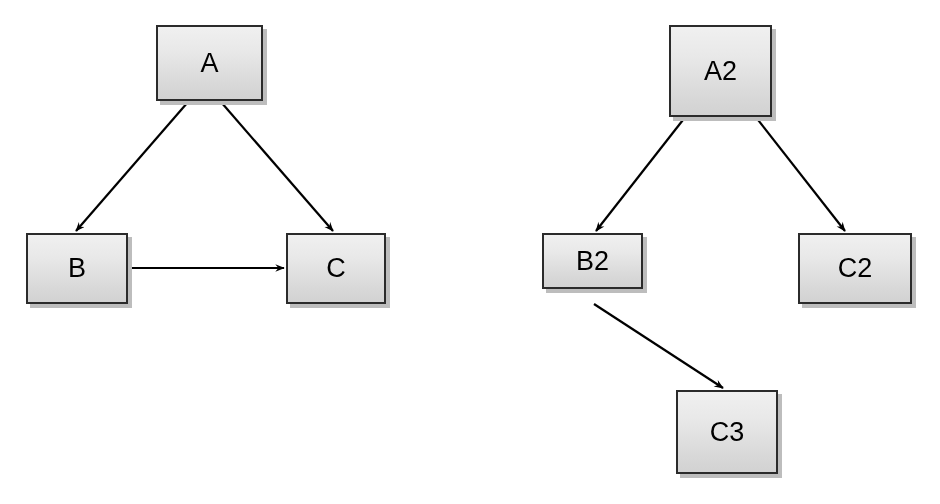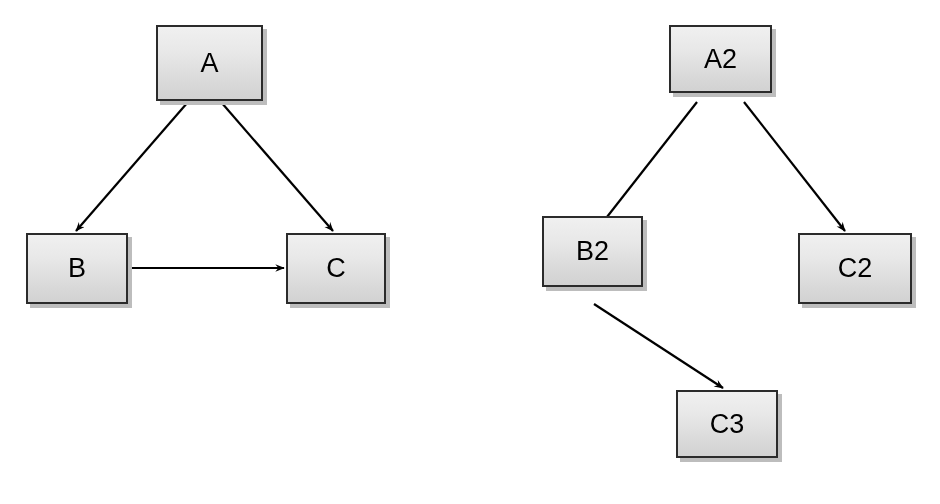--- a/index.html
+++ b/index.html
@@ -71,27 +71,27 @@
   <div id="nodes-layer">
       <div class="node" style="left: 156px; top: 25px; width: 107px; height: 76px;">
         <span class="node-label">A</span>
       </div>
       <div class="node" style="left: 26px; top: 233px; width: 102px; height: 71px;">
         <span class="node-label">B</span>
       </div>
       <div class="node" style="left: 286px; top: 233px; width: 100px; height: 71px;">
         <span class="node-label">C</span>
       </div>
-      <div class="node" style="left: 669px; top: 25px; width: 103px; height: 68px;">
+      <div class="node" style="left: 669px; top: 25px; width: 103px; height: 92px;">
         <span class="node-label">A2</span>
       </div>
-      <div class="node" style="left: 542px; top: 216px; width: 101px; height: 71px;">
+      <div class="node" style="left: 542px; top: 233px; width: 101px; height: 56px;">
         <span class="node-label">B2</span>
       </div>
       <div class="node" style="left: 798px; top: 233px; width: 114px; height: 71px;">
         <span class="node-label">C2</span>
       </div>
-      <div class="node" style="left: 676px; top: 390px; width: 102px; height: 68px;">
+      <div class="node" style="left: 676px; top: 390px; width: 102px; height: 84px;">
         <span class="node-label">C3</span>
       </div>
     </div>
 
 </div>
 
 </body></html>

